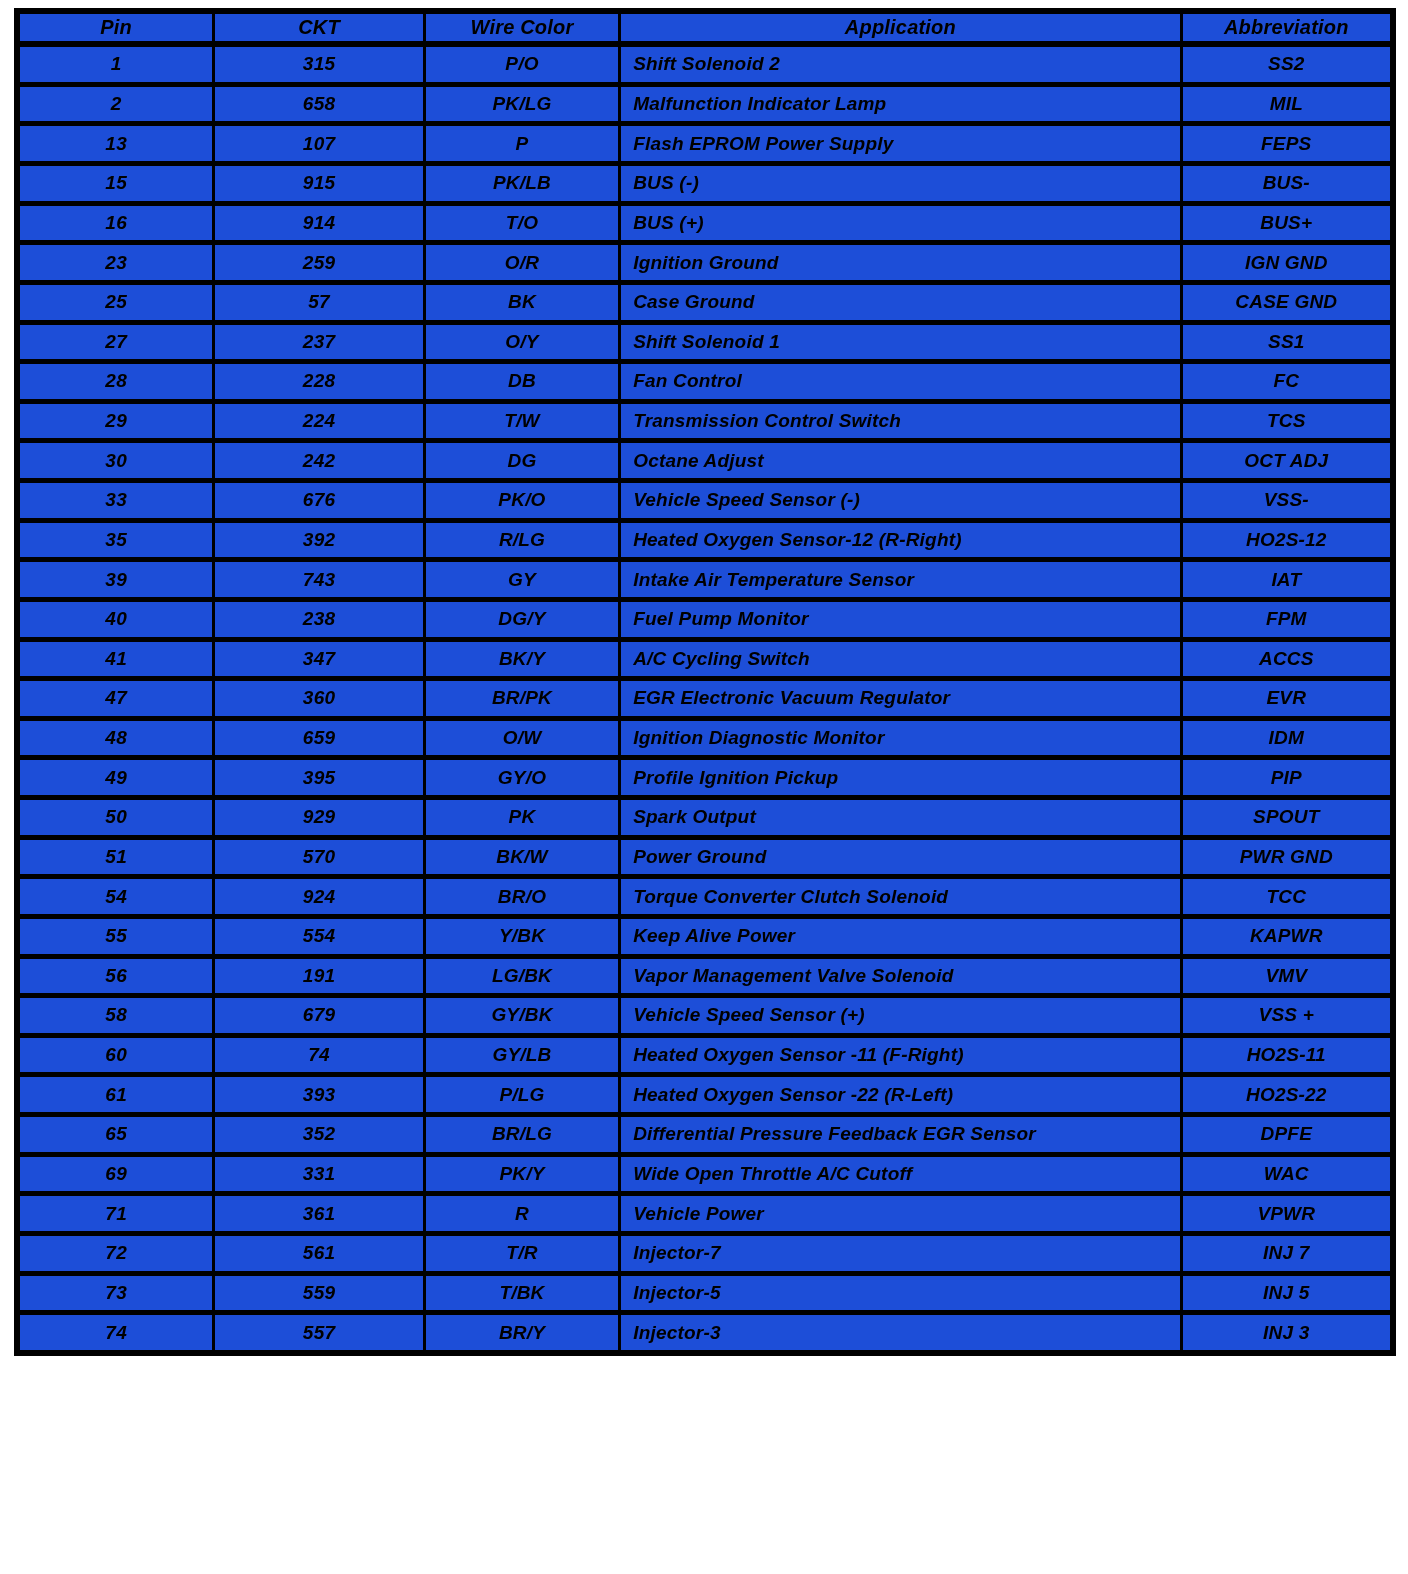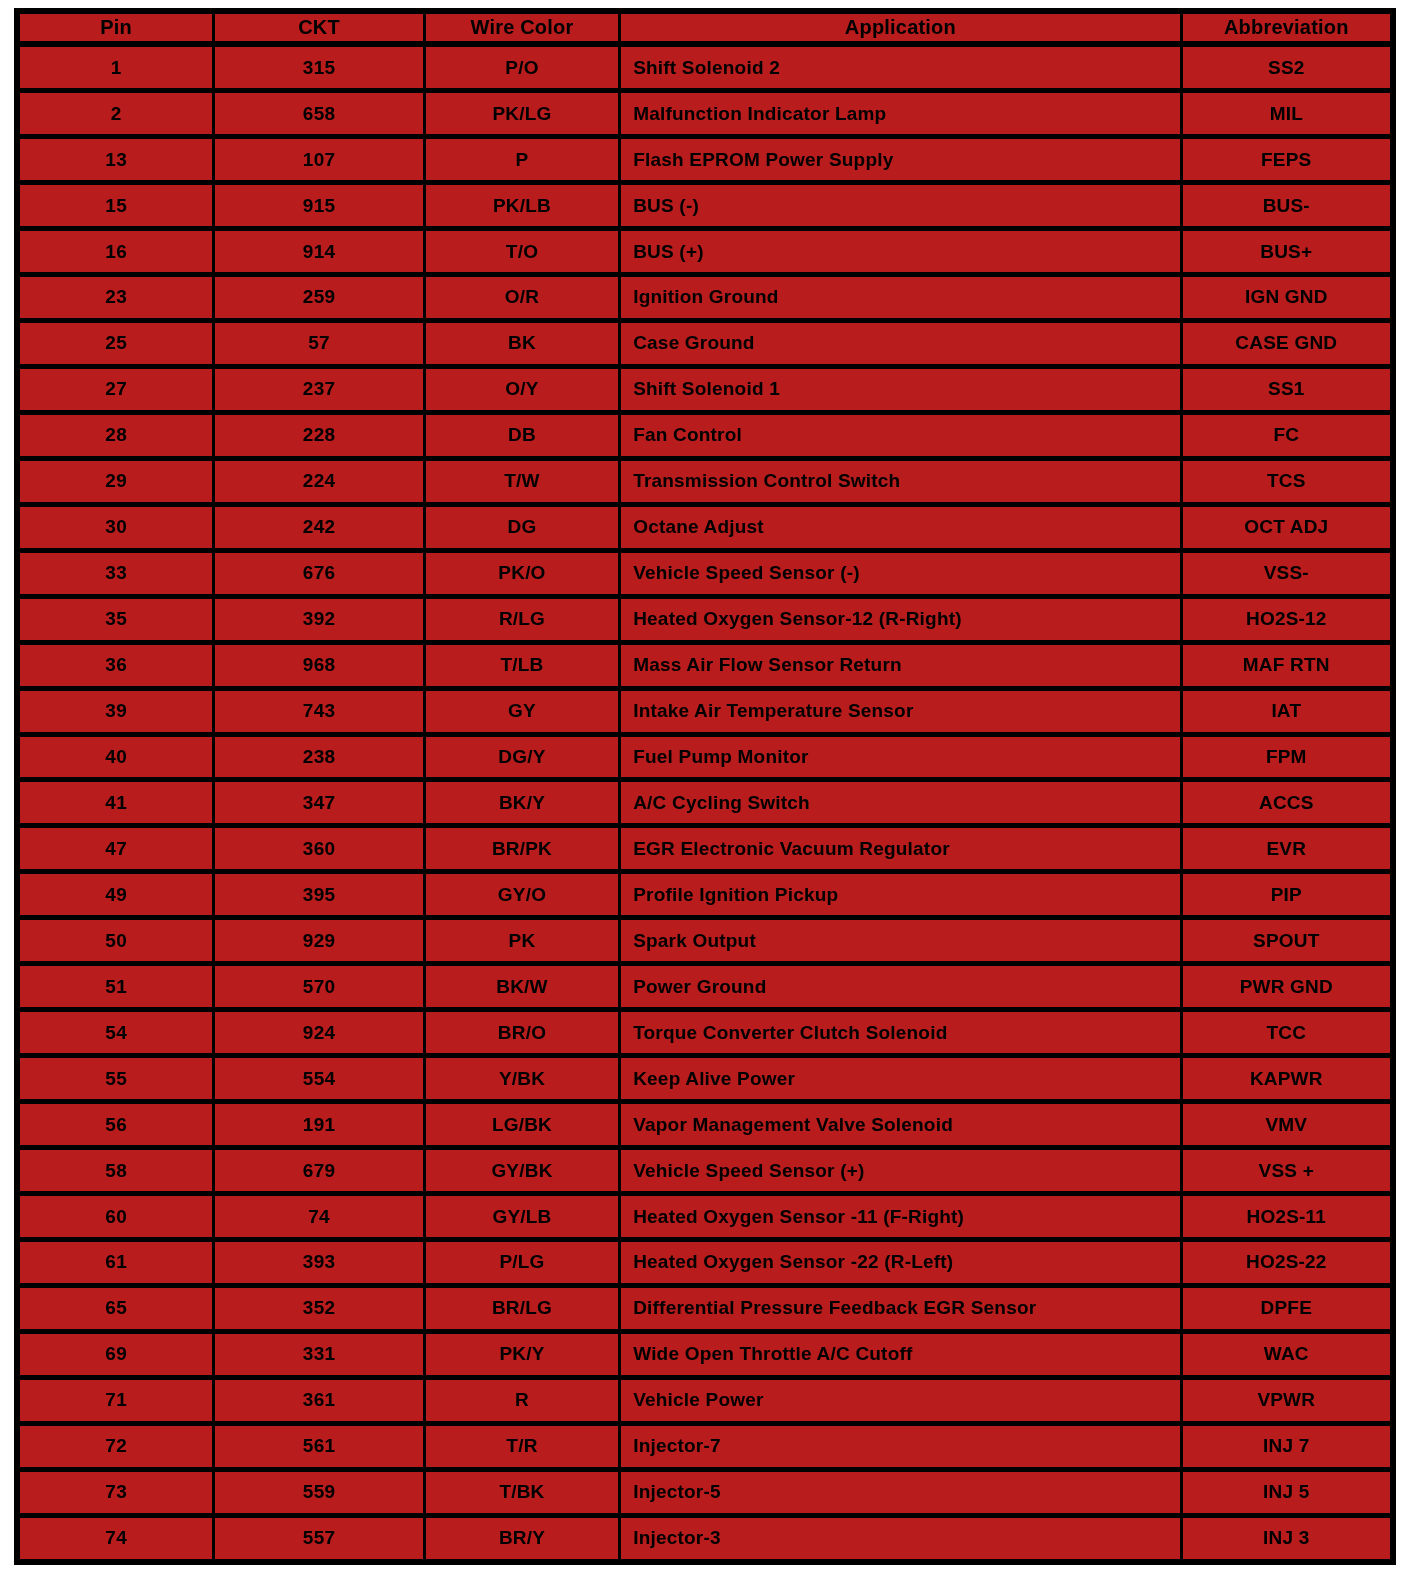--- a/index.html
+++ b/index.html
@@ -15,25 +15,26 @@
     width: 1408px;
     height: 1574px;
     background: #ffffff;
     overflow: hidden;
   }
   table.pinout {
     position: absolute;
     left: 14px;
     top: 8px;
     width: 1382px;
-    height: 1557px;
+    height: 1348px;
     border-collapse: collapse;
     table-layout: fixed;
-    background: #b91c1c;
+    background: #1d4ed8;
     color: #000000;
+    font-style: italic;
   }
   table.pinout, table.pinout th, table.pinout td {
     border: 3px solid #000000;
   }
   table.pinout {
     border: 6px solid #000000;
   }
   table.pinout tr {
     border-top: 5px solid #000000;
     border-bottom: 5px solid #000000;
@@ -172,27 +173,20 @@
           <td>VSS-</td>
         </tr>
         <tr>
           <td>35</td>
           <td>392</td>
           <td>R/LG</td>
           <td class="app-cell">Heated Oxygen Sensor-12 (R-Right)</td>
           <td>HO2S-12</td>
         </tr>
         <tr>
-          <td>36</td>
-          <td>968</td>
-          <td>T/LB</td>
-          <td class="app-cell">Mass Air Flow Sensor Return</td>
-          <td>MAF RTN</td>
-        </tr>
-        <tr>
           <td>39</td>
           <td>743</td>
           <td>GY</td>
           <td class="app-cell">Intake Air Temperature Sensor</td>
           <td>IAT</td>
         </tr>
         <tr>
           <td>40</td>
           <td>238</td>
           <td>DG/Y</td>
@@ -207,20 +201,27 @@
           <td>ACCS</td>
         </tr>
         <tr>
           <td>47</td>
           <td>360</td>
           <td>BR/PK</td>
           <td class="app-cell">EGR Electronic Vacuum Regulator</td>
           <td>EVR</td>
         </tr>
         <tr>
+          <td>48</td>
+          <td>659</td>
+          <td>O/W</td>
+          <td class="app-cell">Ignition Diagnostic Monitor</td>
+          <td>IDM</td>
+        </tr>
+        <tr>
           <td>49</td>
           <td>395</td>
           <td>GY/O</td>
           <td class="app-cell">Profile Ignition Pickup</td>
           <td>PIP</td>
         </tr>
         <tr>
           <td>50</td>
           <td>929</td>
           <td>PK</td>

